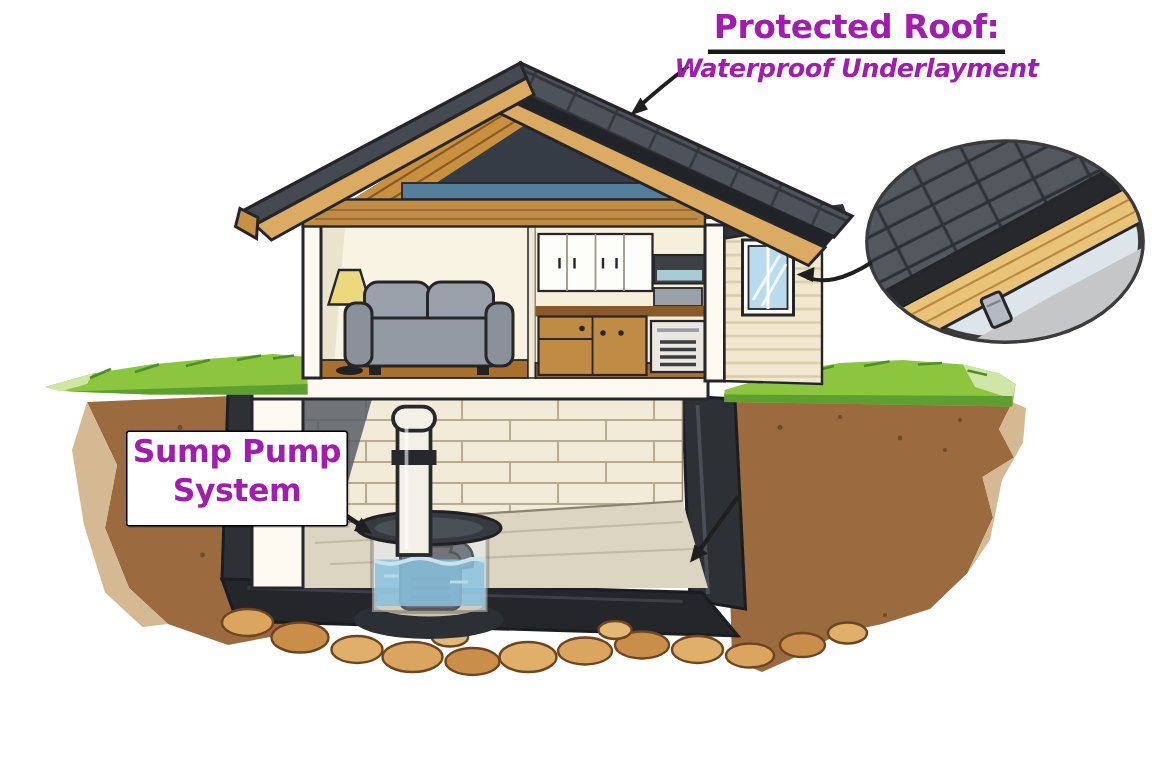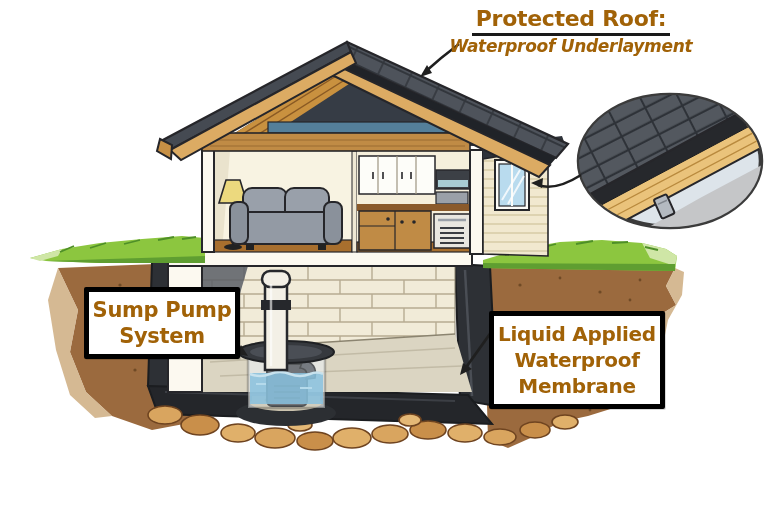--- a/index.html
+++ b/index.html
@@ -1,28 +1,28 @@
 <!DOCTYPE html>
 <html><head>
 <meta charset="utf-8">
 <style>
   html,body{margin:0;padding:0;background:#ffffff;}
   #stage{position:relative;width:768px;height:512px;background:#ffffff;overflow:hidden;
          font-family:"DejaVu Sans", sans-serif;color:#1a1a1a;}
   #art{position:absolute;left:0;top:0;}
-  .ann{position:absolute;z-index:5;color:#a16207;}
+  .ann{position:absolute;z-index:5;color:#a21caf;}
   .hand{font-family:"DejaVu Sans", sans-serif;font-weight:bold;letter-spacing:-0.3px;}
   
   #roof-label{left:446px;top:6px;width:250px;text-align:center;}
   #roof-label .head{font-size:22px;display:inline-block;border-bottom:3px solid #1a1a1a;
                     padding:0 4px 2px 4px;line-height:1.15;}
   #roof-label .sub{font-size:17px;line-height:1.25;font-style:italic;}
   
-  .label-box{background:#ffffff;border:5px solid #000000;border-radius:2px;
-             display:flex;flex-direction:column;justify-content:center;align-items:center;
+  .label-box{background:#ffffff;border:1px solid #000000;border-radius:2px;
+             display:flex;flex-direction:column;justify-content:flex-start;align-items:center;
              box-shadow:1px 1px 0 rgba(0,0,0,0.15);}
   #sump-label{left:84px;top:287px;width:146px;height:62px;font-size:21px;line-height:1.25;}
   #membrane-label{left:489px;top:311px;width:166px;height:88px;font-size:20px;line-height:1.3;}
 </style>
 </head>
 <body>
 
 <div id="stage">
 
 <svg id="art" width="768" height="512" viewBox="0 0 768 512">
@@ -270,19 +270,14 @@
   <div class="ann hand" id="roof-label">
     <span class="head">Protected Roof:</span><br>
     <span class="sub">Waterproof Underlayment</span><br>
   </div>
 
   <div class="ann hand label-box" id="sump-label">
     <span>Sump Pump</span>
     <span>System</span>
   </div>
 
-  <div class="ann hand label-box" id="membrane-label">
-    <span>Liquid Applied</span>
-    <span>Waterproof</span>
-    <span>Membrane</span>
-  </div>
 
 </div>
 
 </body></html>

